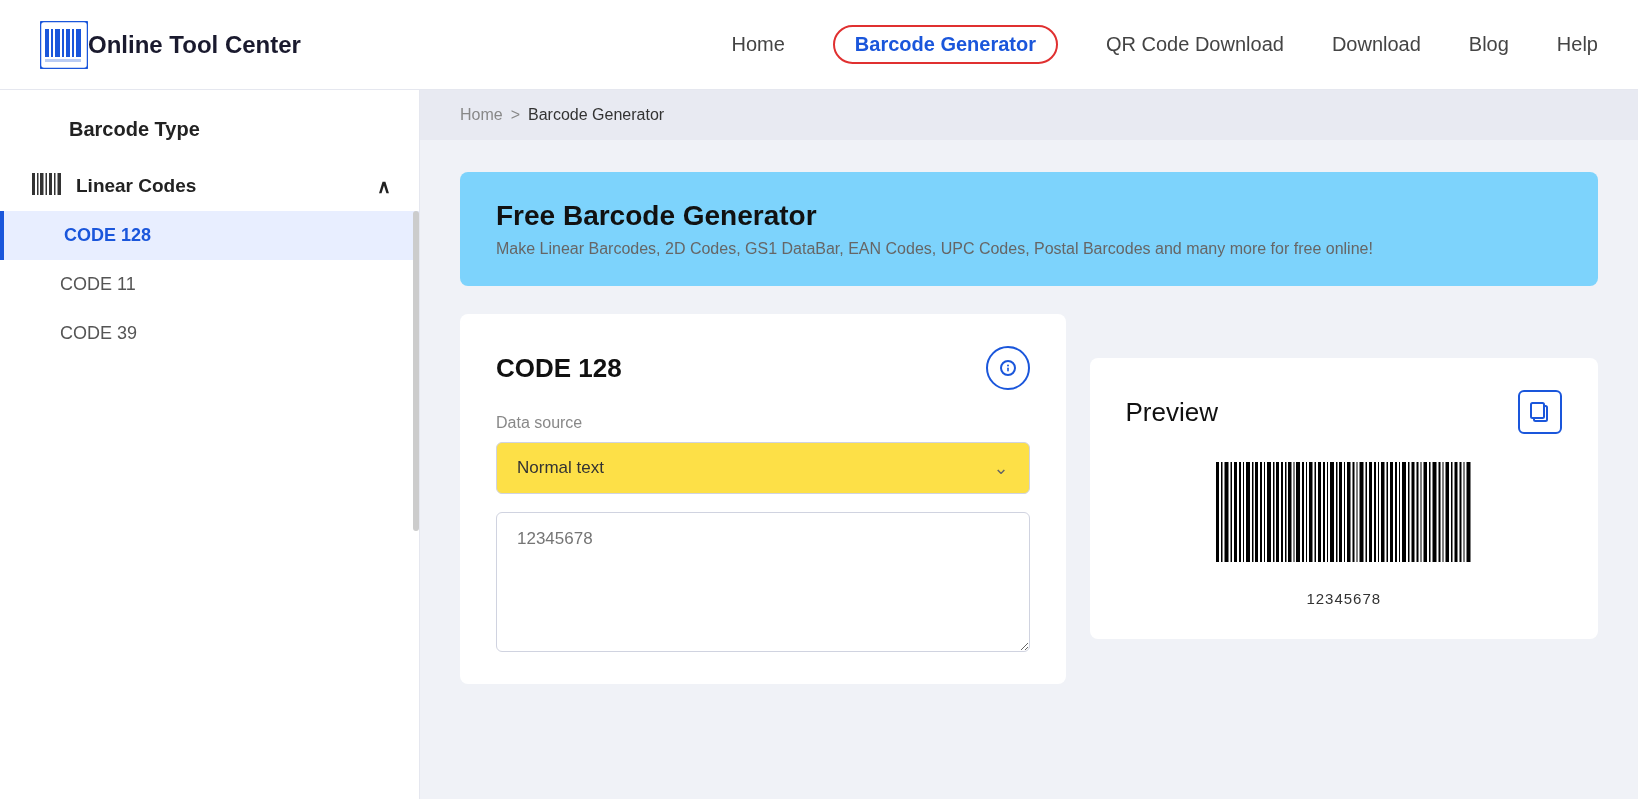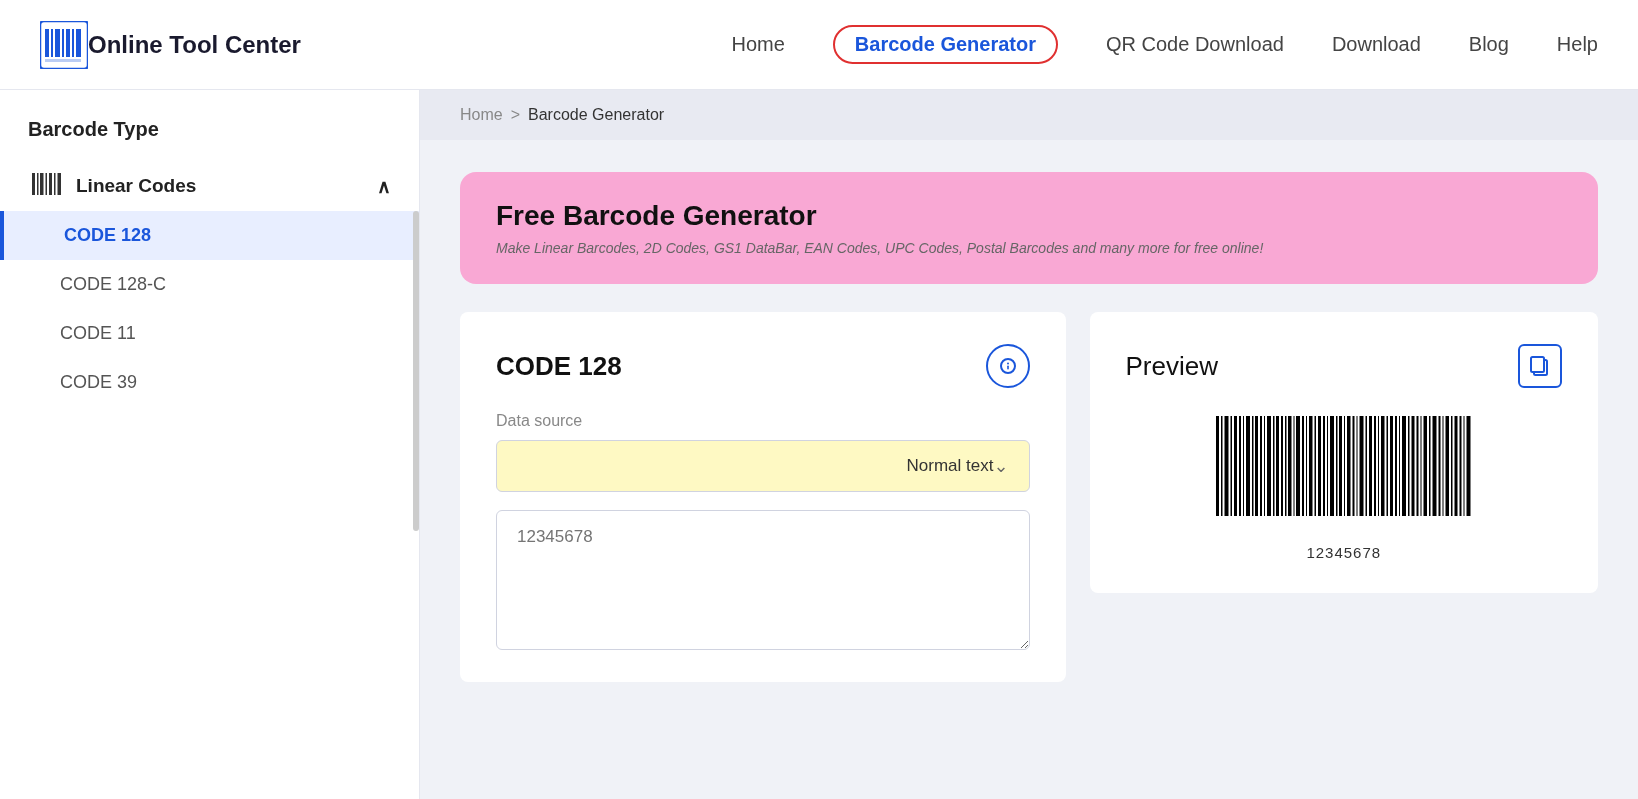--- a/index.html
+++ b/index.html
@@ -62,20 +62,21 @@
       border-right: 1px solid #e5e7ef;
       overflow-y: auto;
       padding: 28px 0;
       flex-shrink: 0;
     }
     .sidebar-title {
       font-size: 20px;
       font-weight: 600;
       color: #222;
       padding: 0 28px 20px 28px;
+      margin-left: 41px;
     }
     .sidebar-section {
       display: flex;
       align-items: center;
       padding: 12px 28px;
       cursor: pointer;
       font-size: 19px;
       font-weight: 600;
       color: #222;
       gap: 16px;
@@ -121,35 +122,34 @@
     .breadcrumb-bar .sep { color: #888; }
     .breadcrumb-bar .current { color: #333; font-weight: 500; }
 
     
     .content {
       padding: 32px 40px;
     }
 
     
     .page-title-section {
-      background: #f9a8d4;
+      background: #7dd3fc;
       padding: 28px 36px;
-      border-radius: 16px;
+      border-radius: 8px;
       margin-bottom: 28px;
     }
     .page-title-section h1 {
       font-size: 28px;
       font-weight: 700;
       color: #111;
       margin-bottom: 8px;
     }
     .page-title-section p {
-      font-size: 14px;
+      font-size: 16px;
       color: #666;
-      font-style: italic;
     }
 
     
     .gen-preview-row {
       display: flex;
       gap: 24px;
       align-items: flex-start;
     }
 
     
@@ -197,23 +197,23 @@
     }
     .dropdown-select {
       width: 100%;
       border: 1.5px solid #d0d3e0;
       border-radius: 6px;
       padding: 14px 20px;
       font-size: 17px;
       color: #333;
       display: flex;
       align-items: center;
-      justify-content: flex-end;
-      cursor: pointer;
-      background: #fef9c3;
+      justify-content: space-between;
+      cursor: pointer;
+      background: #fde047;
       margin-bottom: 18px;
     }
     .dropdown-arrow {
       font-size: 18px;
       color: #666;
     }
     .text-input-area {
       width: 100%;
       border: 1.5px solid #d0d3e0;
       border-radius: 6px;
@@ -229,20 +229,21 @@
 
     
     .preview-card {
       background: #fff;
       border-radius: 8px;
       padding: 32px 36px;
       flex: 0.9;
       min-width: 0;
       display: flex;
       flex-direction: column;
+      margin-top: 44px;
     }
     .preview-card-header {
       display: flex;
       align-items: center;
       justify-content: space-between;
       margin-bottom: 28px;
     }
     .preview-title {
       font-size: 26px;
       font-weight: 400;
@@ -326,21 +327,20 @@
         <span>Linear Codes</span>
       </div>
       <span>∧</span>
     </div>
 
     <div style="position:relative;">
       <div style="position:absolute;right:0;top:0;width:6px;height:320px;background:#ccc;border-radius:3px;"></div>
     </div>
 
     <div class="sidebar-item active">CODE 128</div>
-    <div class="sidebar-item">CODE 128-C</div>
     <div class="sidebar-item">CODE 11</div>
     <div class="sidebar-item">CODE 39</div>
   </aside>
 
   <main class="main">
 
     <div class="breadcrumb-bar">
       <span style="color:#888;cursor:pointer;">Home</span>
       <span class="sep">&gt;</span>
       <span class="current">Barcode Generator</span>

